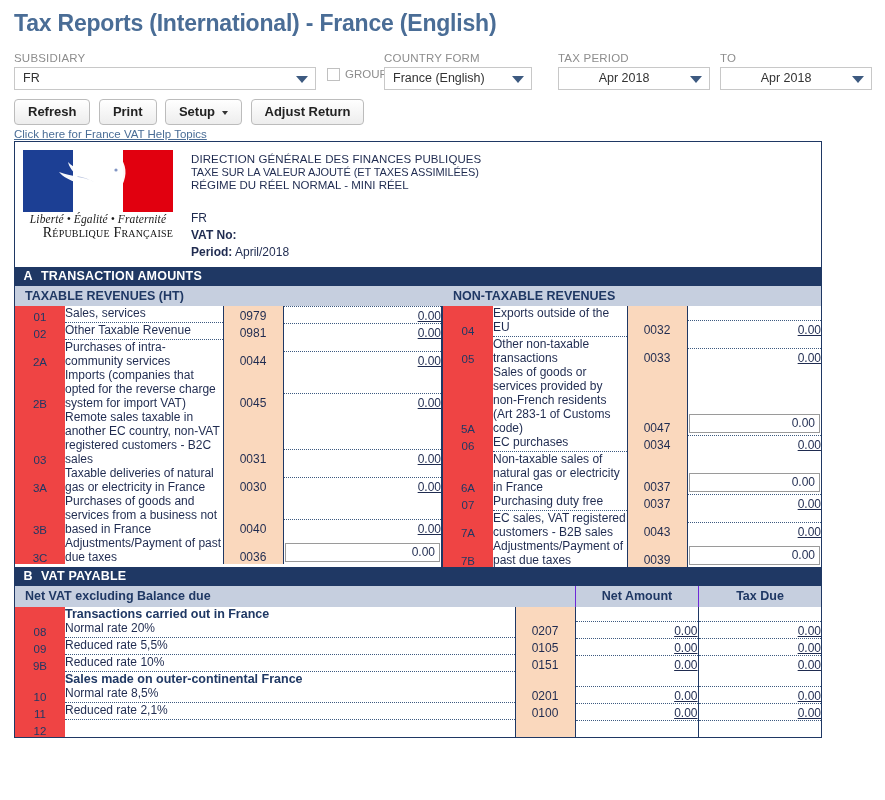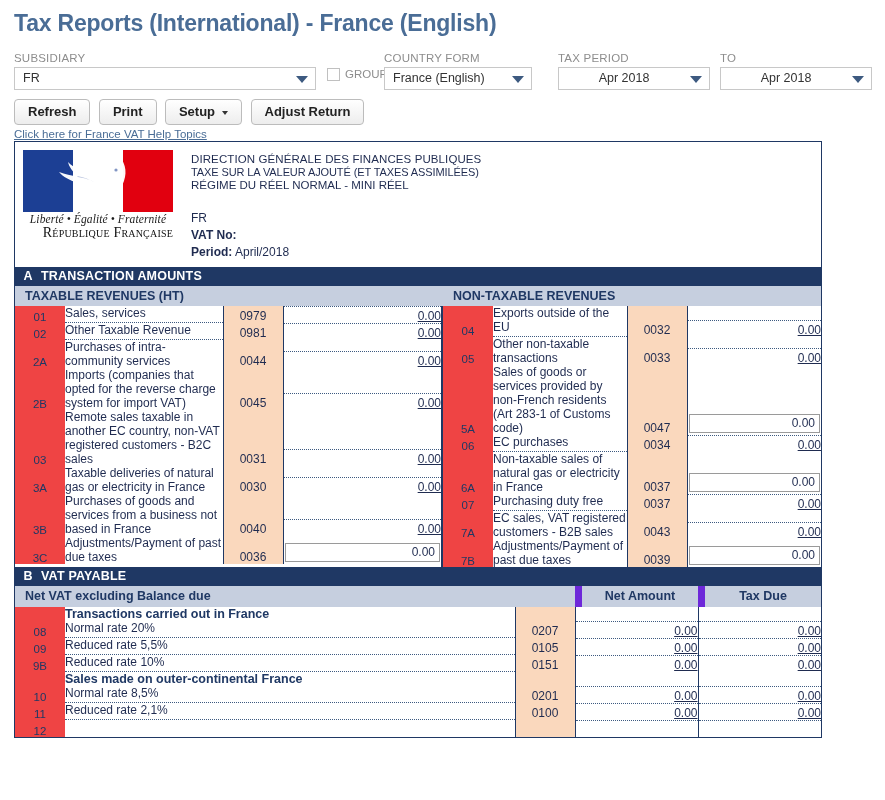--- a/index.html
+++ b/index.html
@@ -256,21 +256,21 @@
     padding-left: 10px;
   }
   .b-hdr-cell {
     width: 123px;
     flex: 0 0 123px;
     text-align: center;
     font-size: 12.5px;
     font-weight: bold;
     color: #1f3864;
     line-height: 21px;
-    border-left: 7px solid #6d28d9;
+    border-left: 1px solid #6d28d9;
   }
   .b-grouphdr {
     font-size: 12.5px;
     font-weight: bold;
     color: #1f3864;
     padding: 2px 0 2px 6px;
   }
   .c-bval {
     width: 123px;
     font-size: 12px;

